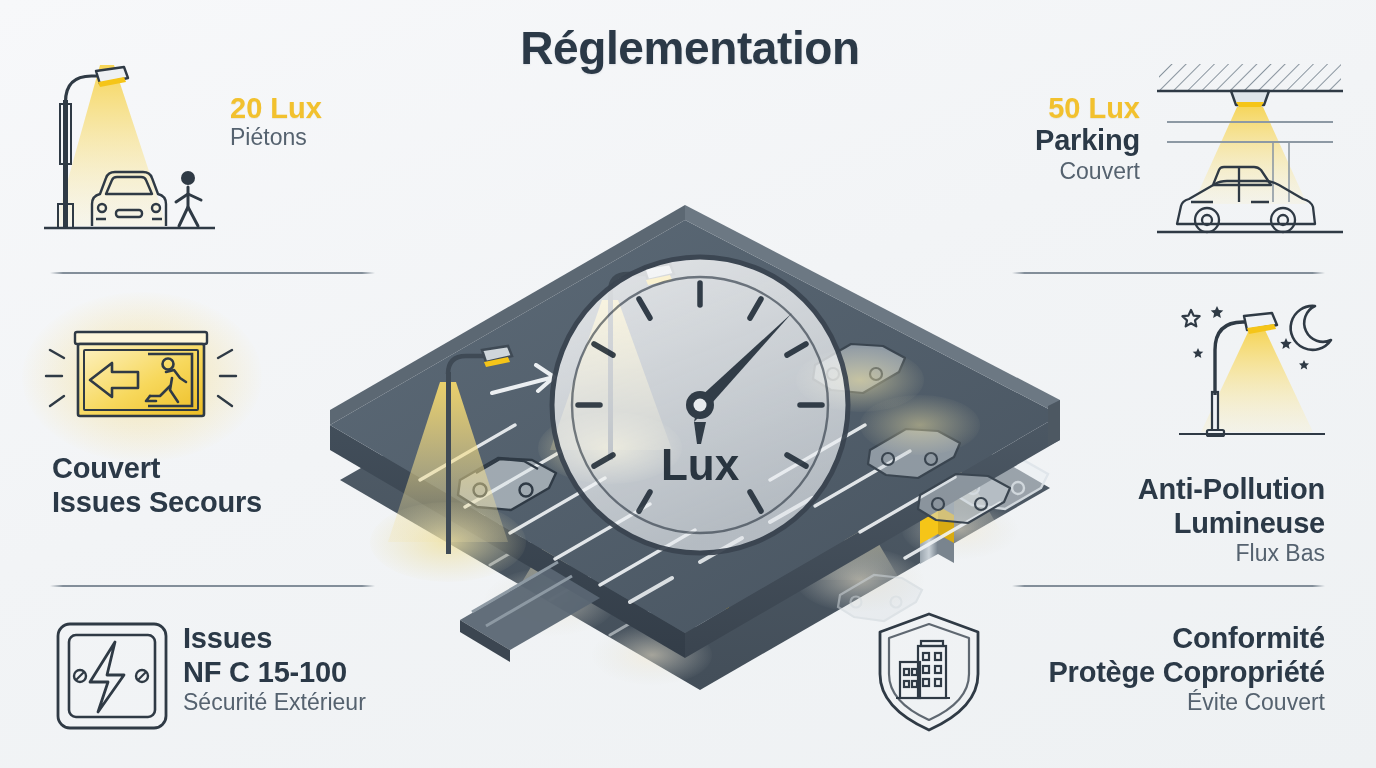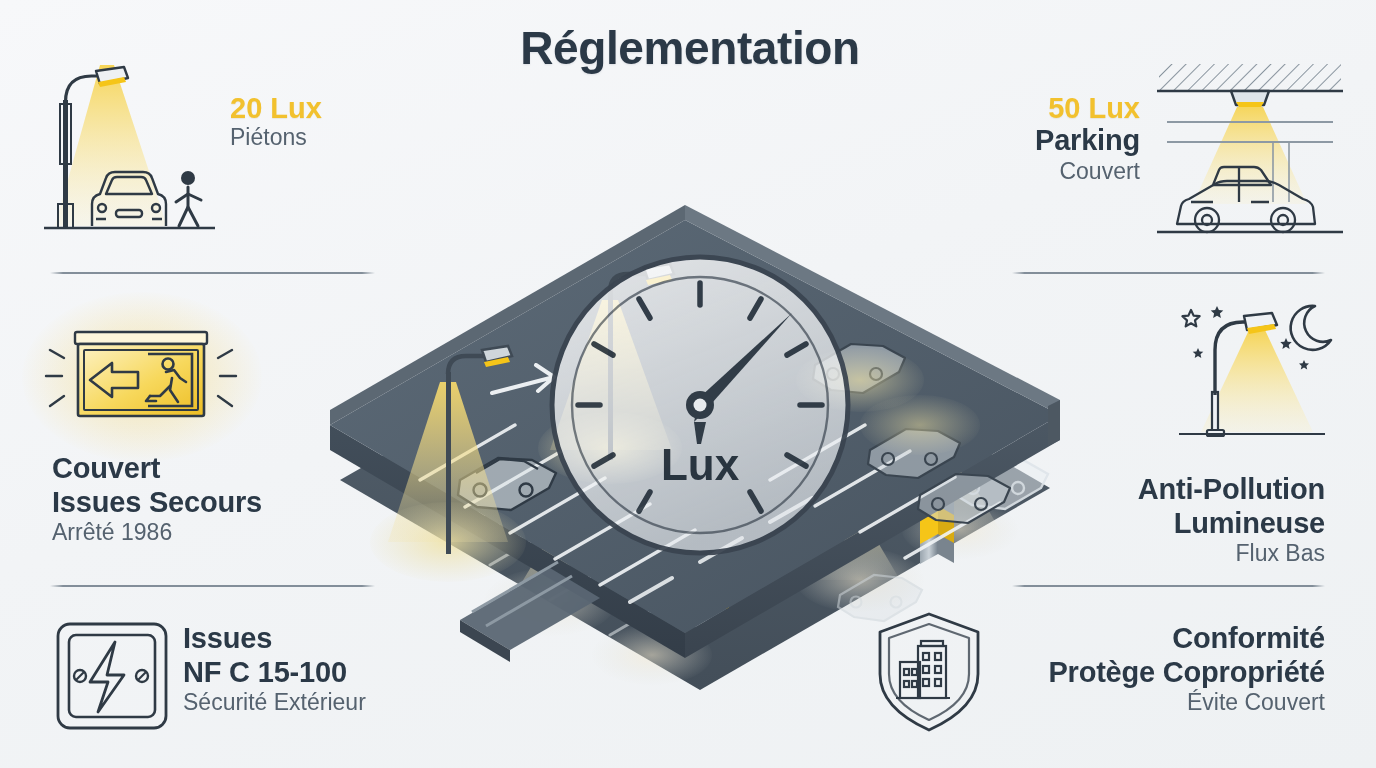--- a/index.html
+++ b/index.html
@@ -398,21 +398,20 @@
         <line x1="176" y1="46" x2="190" y2="38"></line>
         <line x1="178" y1="64" x2="194" y2="64"></line>
         <line x1="176" y1="84" x2="190" y2="94"></line>
       </g>
     </svg>
   </div>
 
   <div class="block left-al" style="left:52px; top:452px; width:330px;">
     <div class="h">Couvert</div>
     <div class="h">Issues Secours</div>
-    <div class="s">Arrêté 1986</div>
   </div>
 
   <div class="icon-wrap" style="left:1165px; top:292px; width:185px; height:155px;">
     <svg width="185" height="155" viewBox="0 0 185 155" aria-hidden="true">
       <defs>
         <linearGradient id="coneC" x1="0" y1="0" x2="0" y2="1">
           <stop offset="0%" stop-color="#f6d34f" stop-opacity="0.95"></stop>
           <stop offset="100%" stop-color="#faf0c4" stop-opacity="0.25"></stop>
         </linearGradient>
       </defs>

